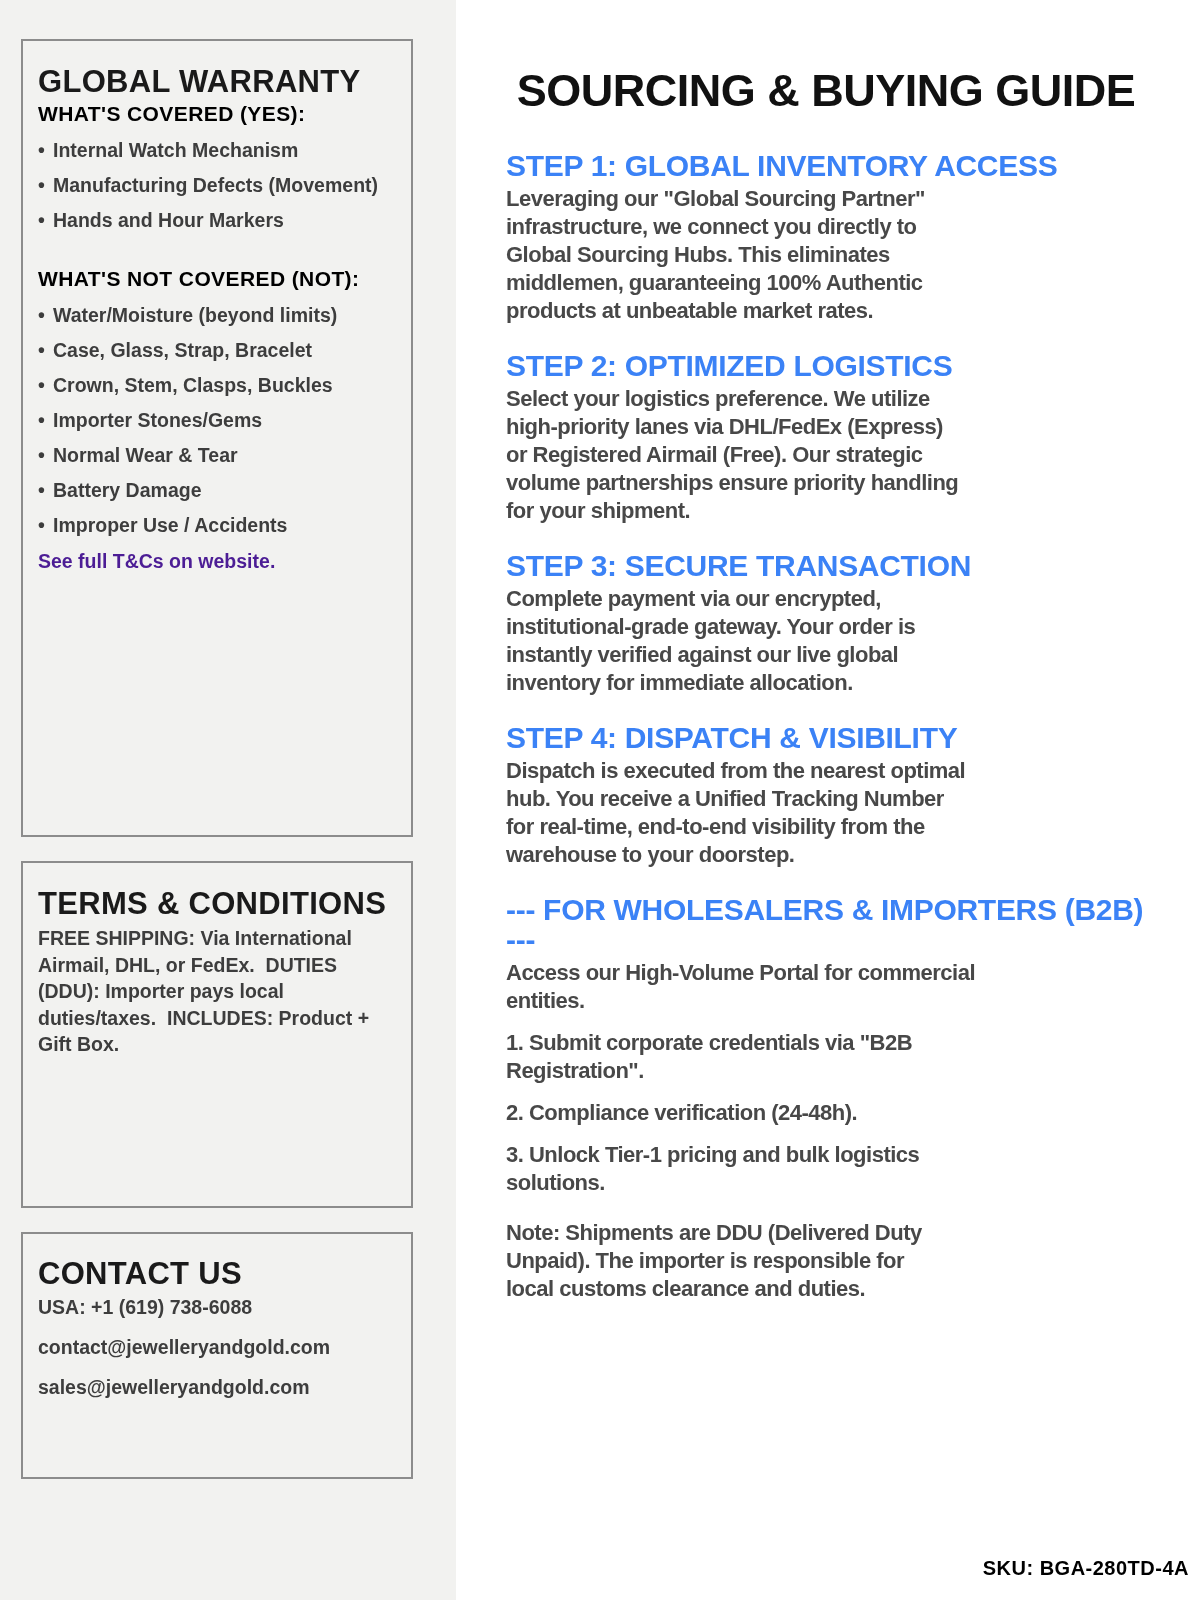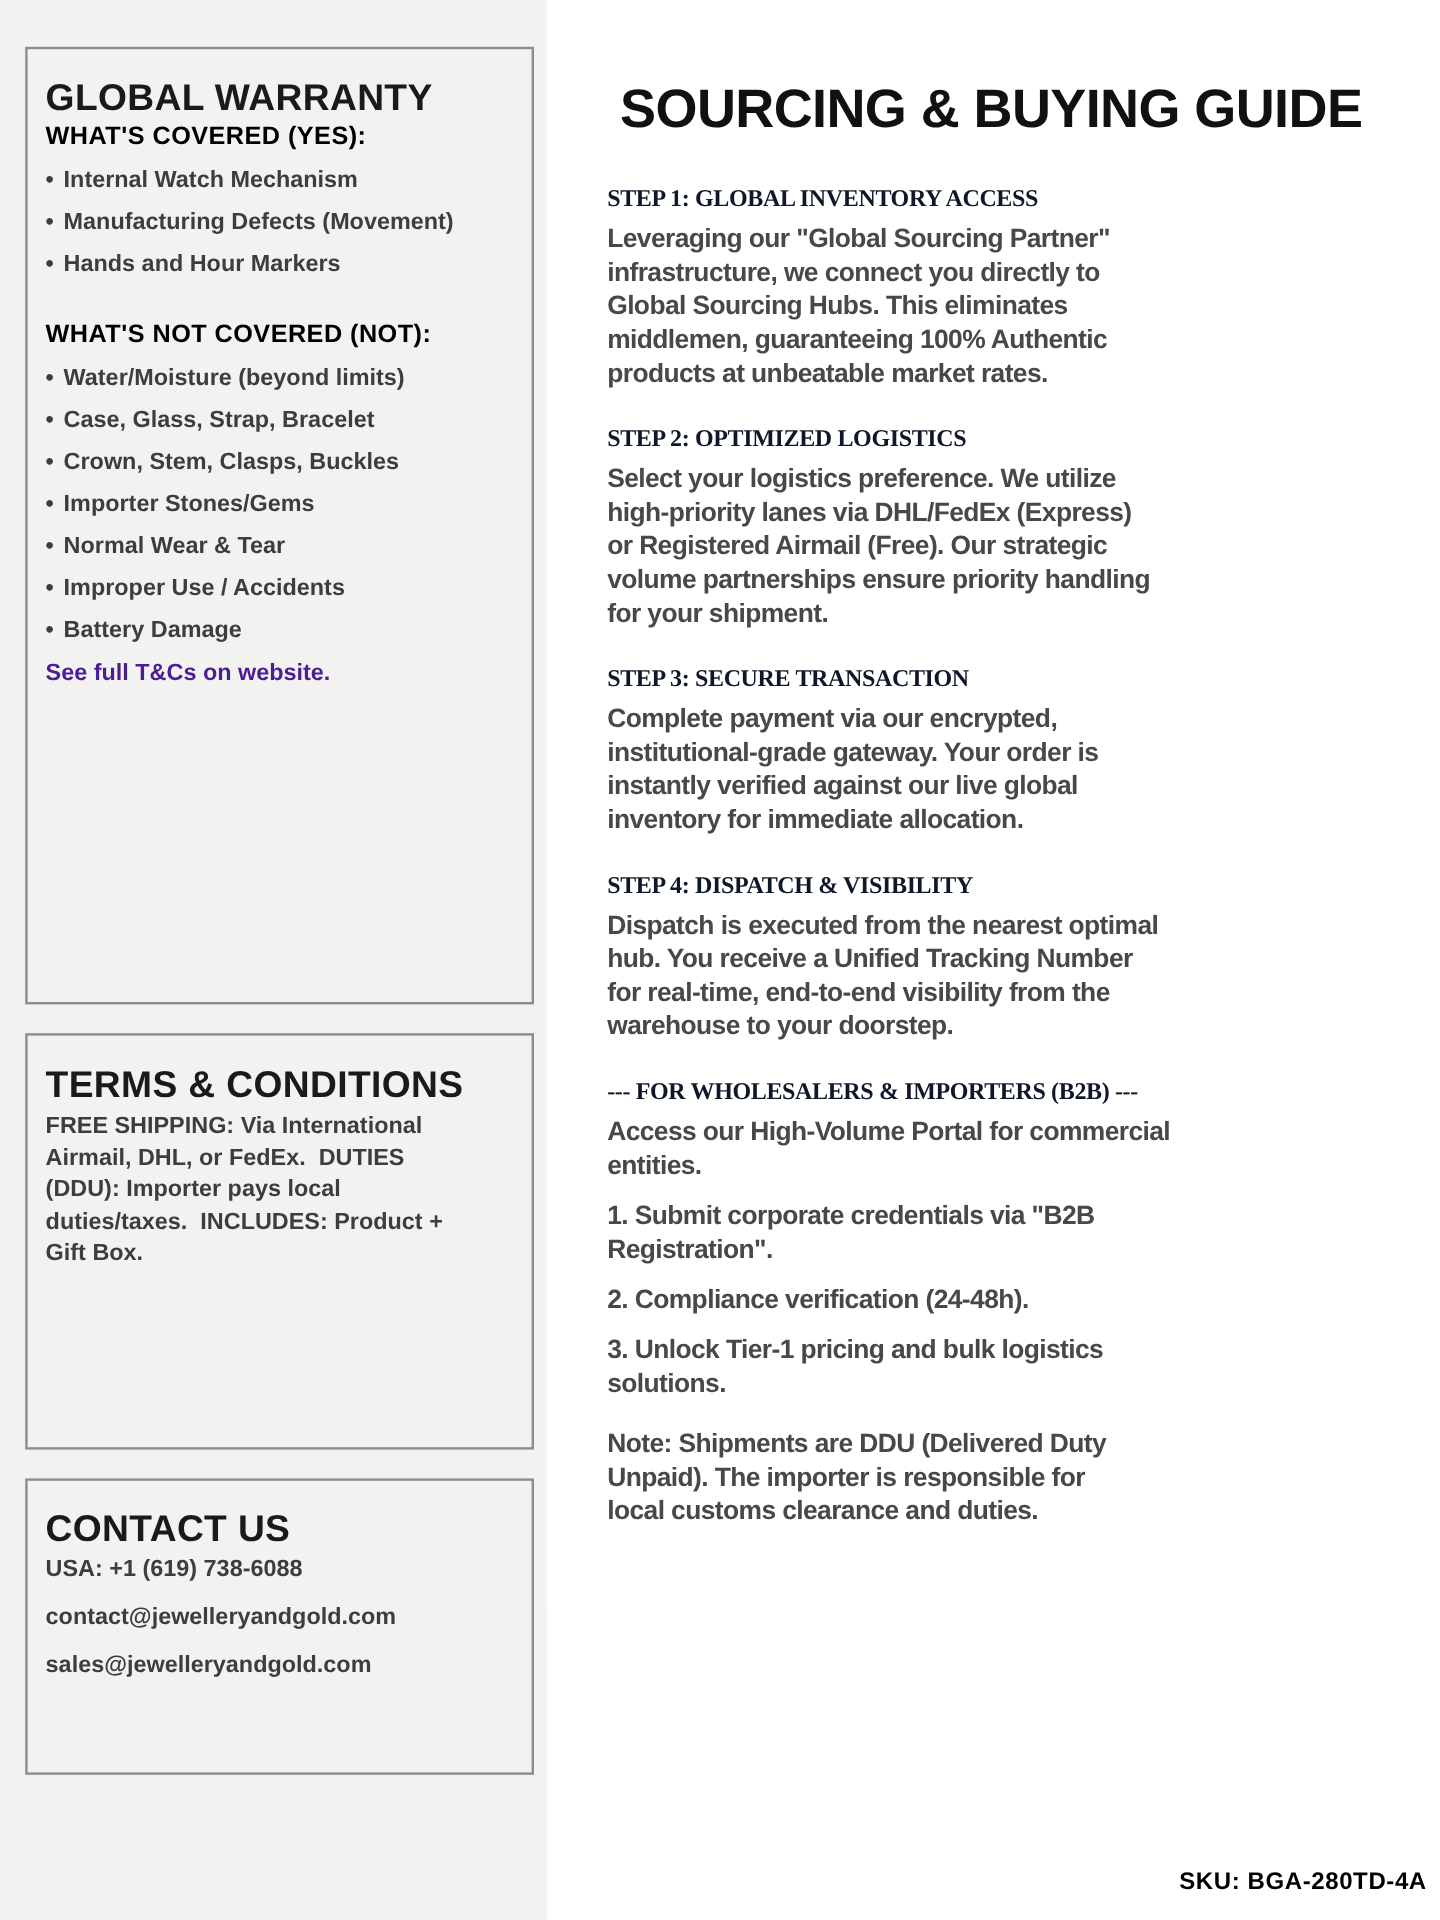--- a/index.html
+++ b/index.html
@@ -14,21 +14,21 @@
   
   .sidebar {
     position: absolute; left: 0; top: 0;
     width: 456px; height: 1600px;
     background: #f2f2f0;
     box-sizing: border-box;
     padding: 39px 11px 0 21px;
   }
   .panel {
     box-sizing: border-box;
-    width: 424px;
+    width: 392px;
     border: 2px solid #8c8c8c;
     padding: 24px 14px 0 15px;
     margin: 0 0 24px 0;
     overflow: hidden;
   }
   .panel-warranty { height: 798px; }
   .panel-terms    { height: 347px; }
   .panel-contact  { height: 247px; padding-top: 23px; }
 
   .panel-title {
@@ -94,24 +94,23 @@
   .doc-title {
     margin: 68px 0 0 0;
     text-align: center;
     font-size: 45px; line-height: 46px;
     font-weight: bold; letter-spacing: -0.5px;
     color: #111111;
   }
 
   .step-heading {
     margin: 26px 0 4px 0;
-    font-size: 20px; line-height: 30px;
+    font-size: 30px; line-height: 30px;
     font-weight: bold; letter-spacing: -0.3px;
-    color: #0f172a;
-    font-family: Liberation Serif, serif;
+    color: #3b82f6;
   }
   .step:first-of-type .step-heading { margin-top: 37px; }
 
   .body-text {
     margin: 0;
     font-size: 22px; line-height: 28px;
     font-weight: bold; letter-spacing: -0.5px;
     color: #484848;
     white-space: pre-wrap;
   }
@@ -141,22 +140,22 @@
         <li>Manufacturing Defects (Movement)</li>
         <li>Hands and Hour Markers</li>
       </ul>
       <h3 class="sub-heading mt">WHAT'S NOT COVERED (NOT):</h3>
       <ul class="bullets">
         <li>Water/Moisture (beyond limits)</li>
         <li>Case, Glass, Strap, Bracelet</li>
         <li>Crown, Stem, Clasps, Buckles</li>
         <li>Importer Stones/Gems</li>
         <li>Normal Wear &amp; Tear</li>
+        <li>Battery Damage</li>
         <li>Improper Use / Accidents</li>
-        <li>Battery Damage</li>
       </ul>
       <p class="footnote">See full T&amp;Cs on website.</p>
     </section>
 
     <section class="panel panel-terms">
       <h2 class="panel-title">TERMS &amp; CONDITIONS</h2>
       <p class="terms-body">FREE SHIPPING: Via International
 Airmail, DHL, or FedEx.  DUTIES
 (DDU): Importer pays local
 duties/taxes.  INCLUDES: Product +

